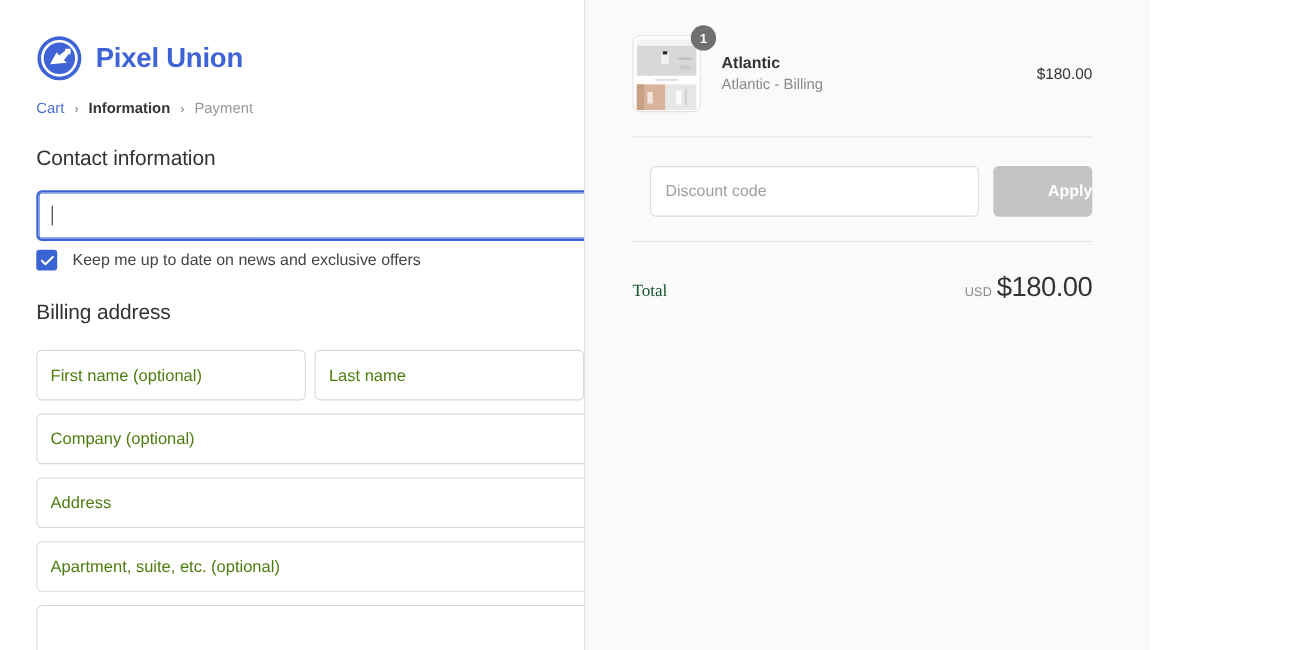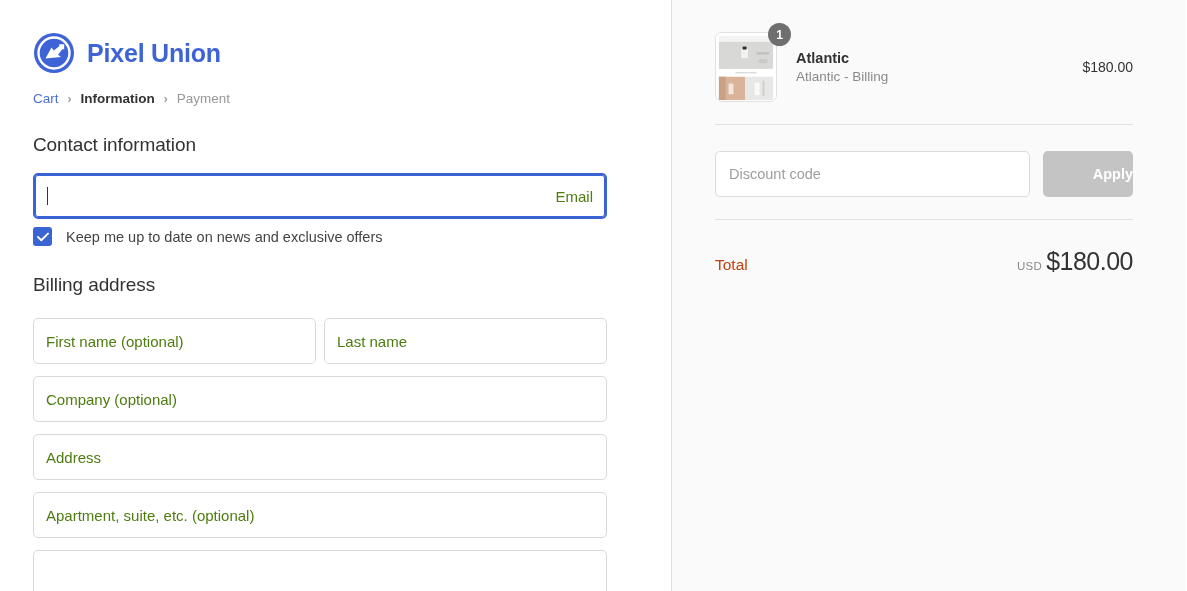--- a/index.html
+++ b/index.html
@@ -7,21 +7,21 @@
     width: 1187px; height: 591px;
     overflow: hidden;
     background: #ffffff;
     font-family: "Liberation Sans", sans-serif;
     -webkit-font-smoothing: antialiased;
   }
   .page { display: flex; width: 1187px; height: 591px; }
 
   
   .left-pane {
-    width: 672px; height: 591px;
+    width: 532px; height: 591px;
     background: #ffffff;
     border-right: 1px solid #e1e1e1;
     position: relative;
     overflow: hidden;
   }
   .left-inner { padding: 32px 0 0 33px; }
 
   .logo-row { display: flex; align-items: center; gap: 12px; height: 42px; }
   .logo-mark { width: 42px; height: 42px; flex: none; display: block; }
   .logo-text {
@@ -108,36 +108,36 @@
   .item-price { font-size: 14px; color: #333333; font-weight: 400; }
 
   .divider { height: 1px; background: #e3e3e3; margin-top: 22px; }
 
   .discount-row { display: flex; gap: 13px; margin-top: 26px; }
   .discount-input {
     flex: 1; height: 46px;
     border: 1px solid #dcdcdc; border-radius: 5px;
     background: #ffffff;
     display: flex; align-items: center; padding: 0 13px;
-    font-size: 14.5px; color: #9e9e9e;
+    font-size: 14.5px; color: #9e9e9e; margin-left: 16px;
   }
   .apply-btn {
     width: 90px; height: 46px;
     background: #c4c4c4; border: none; border-radius: 5px;
     color: #ffffff; font-size: 14.5px; font-weight: 700;
     font-family: "Liberation Sans", sans-serif;
     cursor: default;
     text-align: right;
   }
 
   .total-row {
     display: flex; align-items: baseline; justify-content: space-between;
     margin-top: 27px;
   }
-  .total-label { font-size: 15.5px; color: #c2410c; }
+  .total-label { font-size: 15.5px; color: #14532d; font-family: Liberation Serif, serif; }
   .total-amount-wrap { display: flex; align-items: baseline; gap: 4px; }
   .total-currency { font-size: 11.5px; color: #8a8a8a; letter-spacing: 0.3px; }
   .total-value { font-size: 25px; color: #333333; font-weight: 400; letter-spacing: -0.5px; }
 </style>
 </head>
 <body>
 
 <div class="page">
 
   <div class="left-pane">

